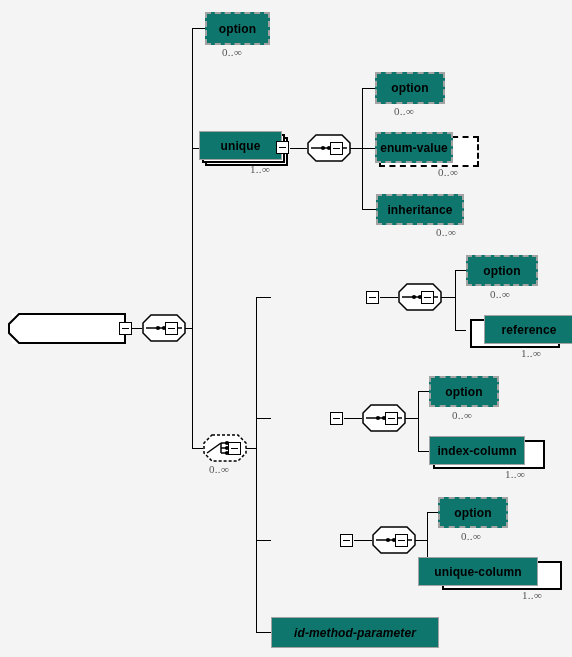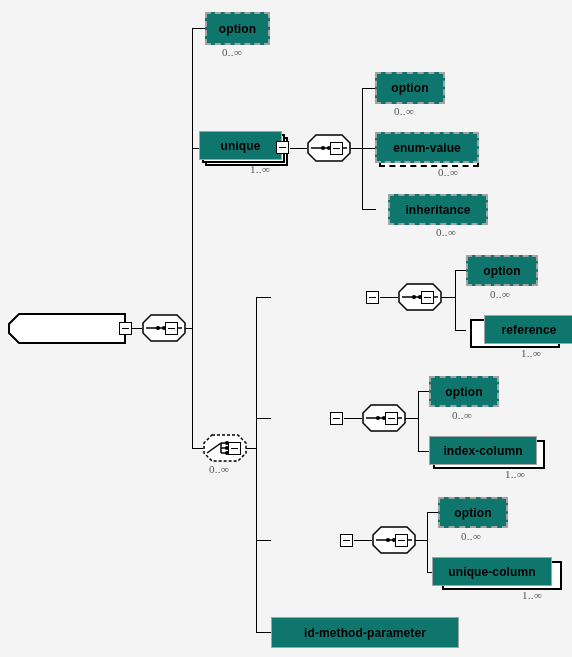--- a/index.html
+++ b/index.html
@@ -208,26 +208,26 @@
     </svg>
   </div>
   <div class="minusbox" style="left:330px; top:142px;"></div>
 
   <div class="ebox dashed" style="left:375px; top:72px; width:70px; height:32px;">
     <span class="lbl">option</span>
   </div>
   <div class="card" style="left:394px; top:105px;">0..∞</div>
 
   <div class="shadow1 dashed" style="left:379px; top:136px; width:100px; height:31px;"></div>
-  <div class="ebox dashed" style="left:375px; top:132px; width:104px; height:31px;text-align:right;">
+  <div class="ebox dashed" style="left:375px; top:132px; width:78px; height:31px;text-align:right;">
     <span class="lbl">enum-value</span>
   </div>
   <div class="card" style="left:438px; top:166px;">0..∞</div>
 
-  <div class="ebox dashed" style="left:388px; top:194px; width:100px; height:31px;">
+  <div class="ebox dashed" style="left:376px; top:194px; width:88px; height:31px;">
     <span class="lbl">inheritance</span>
   </div>
   <div class="card" style="left:436px; top:226px;">0..∞</div>
 
   <div class="comp" style="left:203px; top:434px;">
     <svg width="44" height="28" viewBox="0 0 44 28">
       <path d="M 9 1 L 35 1 L 43 9 L 43 19 L 35 27 L 9 27 L 1 19 L 1 9 Z" fill="#ffffff" stroke="#000000" stroke-width="1.5" stroke-dasharray="3,2"></path>
       <line x1="4" y1="19" x2="18" y2="9" stroke="#000000" stroke-width="1.5"></line>
       <line x1="18" y1="9" x2="26" y2="9" stroke="#000000" stroke-width="1.5"></line>
       <line x1="18" y1="14" x2="26" y2="14" stroke="#000000" stroke-width="1.5"></line>
@@ -277,21 +277,21 @@
     </svg>
   </div>
   <div class="minusbox" style="left:385px; top:412px;"></div>
 
   <div class="ebox dashed" style="left:429px; top:376px; width:70px; height:31px;">
     <span class="lbl">option</span>
   </div>
   <div class="card" style="left:452px; top:409px;">0..∞</div>
 
   <div class="shadow1" style="left:433px; top:440px; width:112px; height:29px;"></div>
-  <div class="ebox" style="left:429px; top:436px; width:108px; height:29px;">
+  <div class="ebox" style="left:429px; top:436px; width:96px; height:29px;">
     <span class="lbl">index-column</span>
   </div>
   <div class="card" style="left:505px; top:468px;">1..∞</div>
 
   <div class="minusbox" style="left:340px; top:534px;"></div>
 
   <div class="comp" style="left:372px; top:526px;">
     <svg width="44" height="28" viewBox="0 0 44 28">
       <path d="M 9 1 L 35 1 L 43 9 L 43 19 L 35 27 L 9 27 L 1 19 L 1 9 Z" fill="#ffffff" stroke="#000000" stroke-width="1.5"></path>
       <line x1="4" y1="14" x2="40" y2="14" stroke="#000000" stroke-width="1.5"></line>
@@ -301,22 +301,22 @@
     </svg>
   </div>
   <div class="minusbox" style="left:395px; top:534px;"></div>
 
   <div class="ebox dashed" style="left:438px; top:497px; width:70px; height:31px;">
     <span class="lbl">option</span>
   </div>
   <div class="card" style="left:461px; top:530px;">0..∞</div>
 
   <div class="shadow1" style="left:442px; top:561px; width:120px; height:29px;"></div>
-  <div class="ebox" style="left:432px; top:557px; width:120px; height:29px;justify-content:center;">
+  <div class="ebox" style="left:418px; top:557px; width:120px; height:29px;justify-content:center;">
     <span class="lbl">unique-column</span>
   </div>
   <div class="card" style="left:522px; top:589px;">1..∞</div>
 
-  <div class="ebox" style="left:271px; top:617px; width:188px; height:31px;">
+  <div class="ebox" style="left:271px; top:617px; width:168px; height:31px;font-style:italic;">
     <span class="lbl">id-method-parameter</span>
   </div>
 
 </div>
 
 </body></html>

